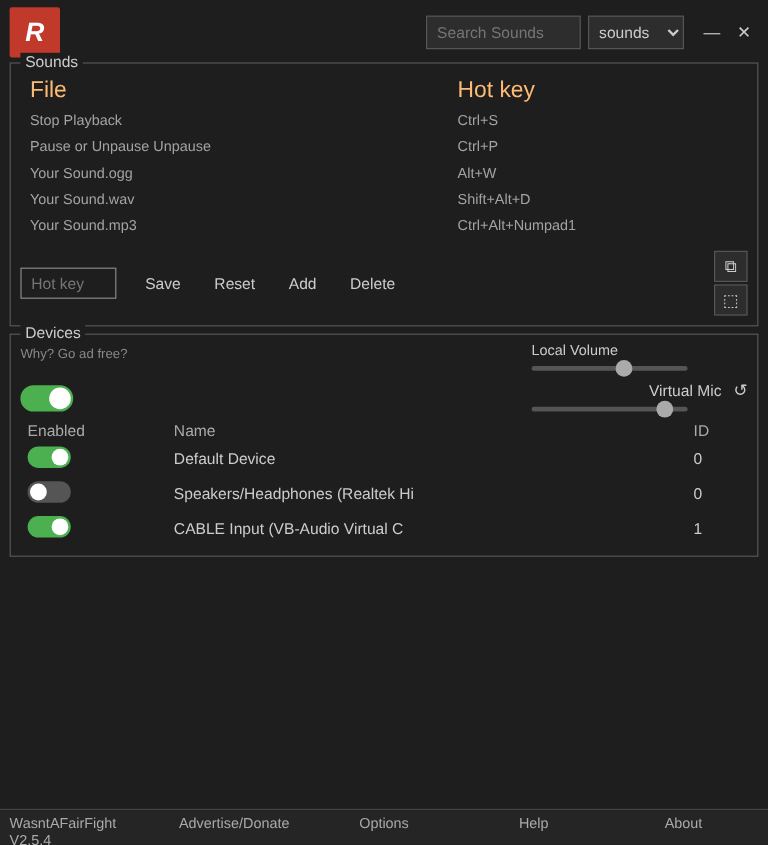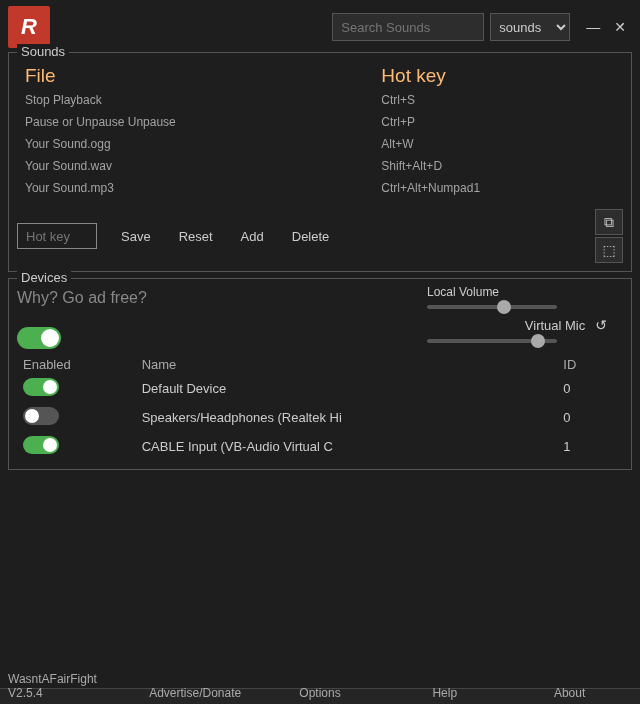--- a/index.html
+++ b/index.html
@@ -50,21 +50,21 @@
       display: flex;
       align-items: center;
       gap: 6px;
     }
     .search-box {
       background: #2d2d2d;
       border: 1px solid #555;
       color: #ccc;
       padding: 4px 8px;
       font-size: 13px;
-      width: 152px;
+      width: 129px;
       height: 28px;
     }
     .sounds-dropdown {
       background: #2d2d2d;
       border: 1px solid #555;
       color: #ccc;
       padding: 4px 4px;
       font-size: 13px;
       height: 28px;
       width: 80px;
@@ -168,32 +168,32 @@
       display: flex;
       align-items: center;
       justify-content: center;
       font-size: 14px;
     }
 
     
     .devices-section {
       border: 1px solid #555;
       margin: 0 8px 6px 8px;
-      padding: 6px 24px 8px 8px;
+      padding: 6px 8px 8px 8px;
       position: relative;
     }
     .devices-top {
       display: flex;
       align-items: flex-start;
       justify-content: space-between;
       margin-bottom: 6px;
     }
     .ad-free-text {
       color: #888;
-      font-size: 16px;
+      font-size: 11px;
       margin-top: 4px;
     }
     .right-controls {
       display: flex;
       flex-direction: column;
       align-items: flex-end;
       gap: 6px;
       min-width: 180px;
     }
     .volume-label {
@@ -301,25 +301,25 @@
     }
     .device-toggle-thumb.on { left: 20px; }
     .device-toggle-thumb.off { left: 2px; }
 
     
     .status-bar {
       position: absolute;
       bottom: 0;
       left: 0;
       right: 0;
-      height: 16px;
+      height: 30px;
       background: #252525;
       border-top: 1px solid #444;
       display: flex;
-      align-items: flex-end;
+      align-items: flex-start;
       padding: 0 8px;
     }
     .status-bar-item {
       flex: 1;
       text-align: center;
       font-size: 12px;
       color: #aaa;
       cursor: pointer;
       padding: 4px 0;
     }

